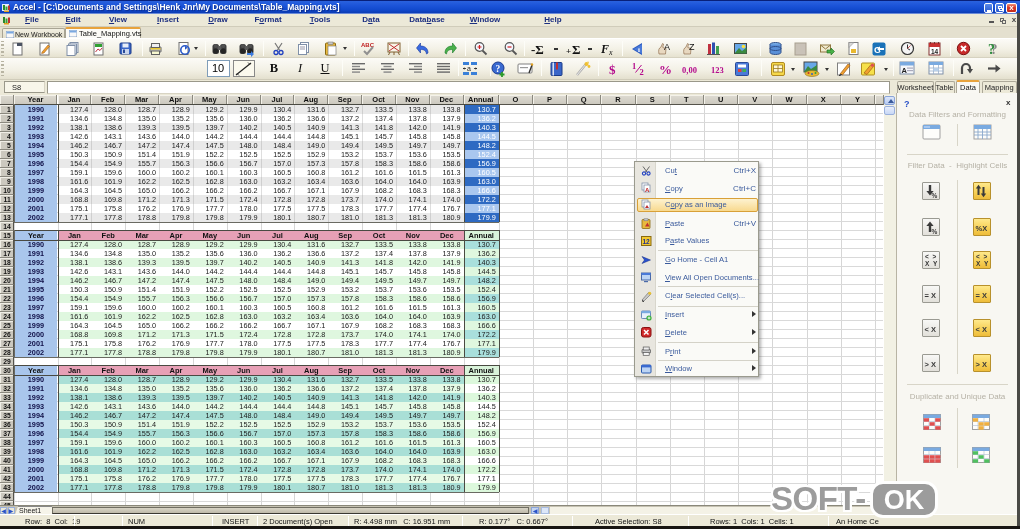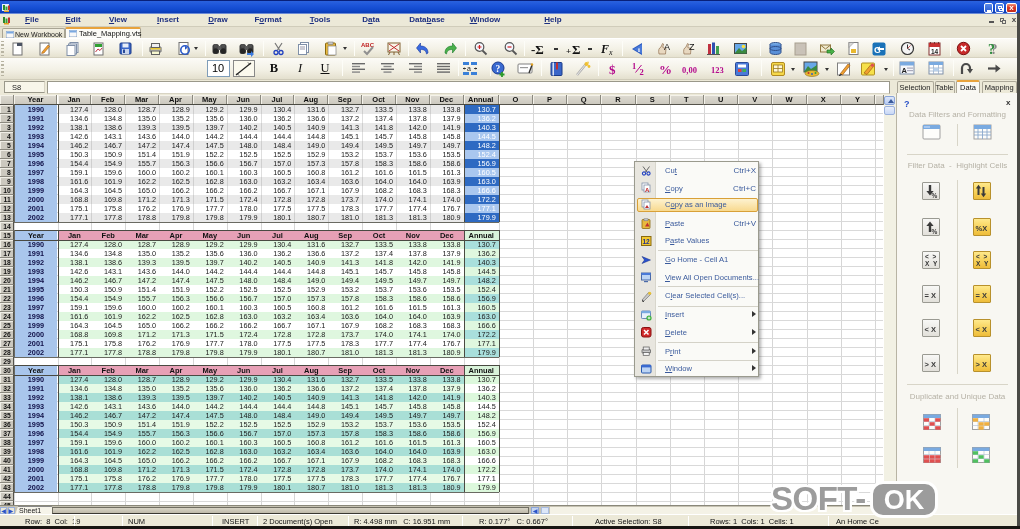--- a/index.html
+++ b/index.html
@@ -10,20 +10,21 @@
 <div class="abs" style="left:0;top:0;width:1020px;height:13px;background:linear-gradient(180deg,#2a62de 0%,#1b53d8 40%,#1149cc 75%,#0c3cb4 100%);border-top:1px solid #08207a;">
 <div class="abs" style="left:2px;top:2px;width:9px;height:9px;">
 <svg width="9" height="9">
         <rect x="0" y="1" width="7" height="7" fill="#fff" opacity="0.9"></rect>
         <rect x="1" y="2" width="2" height="5" fill="#2a8a2a"></rect>
         <rect x="3.5" y="3.5" width="2" height="3.5" fill="#3aa03a"></rect>
         <rect x="6" y="2.5" width="2" height="4.5" fill="#c03030"></rect>
         <rect x="2" y="7.5" width="5" height="1.5" fill="#e0a020"></rect>
       </svg>
     </div>
+<div class="abs" style="left:13px;top:1px;width:700px;height:11px;font-size:8.5px;font-weight:bold;color:#fff;line-height:11px;text-shadow:1px 1px 1px #0a2a8a;">Accel - [C:\Documents and Settings\Henk Jnr\My Documents\Table_Mapping.vts]</div>
 <div class="abs" style="left:984px;top:1.5px;width:9px;height:10px;background:linear-gradient(180deg,#5a8ae8,#2a5ad0);border:1px solid #fff;border-radius:2px;">
       <div class="abs" style="left:1.5px;top:6.5px;width:4px;height:1.5px;background:#fff;"></div>
     </div>
 <div class="abs" style="left:995px;top:1.5px;width:9px;height:10px;background:linear-gradient(180deg,#5a8ae8,#2a5ad0);border:1px solid #fff;border-radius:2px;">
       <div class="abs" style="left:1.5px;top:2px;width:4px;height:3.5px;border:1px solid #fff;"></div>
       <div class="abs" style="left:3px;top:4px;width:4px;height:3.5px;border:1px solid #fff;background:#2a5ad0;"></div>
     </div>
 <div class="abs" style="left:1006px;top:1.5px;width:11px;height:10px;background:linear-gradient(180deg,#f09078,#d83826 45%,#c42a1a);border:1px solid #fff;border-radius:2px;color:#fff;font-size:8px;font-weight:bold;text-align:center;line-height:8px;">x</div>
 </div>
 <div class="abs" style="left:0;top:13px;width:1020px;height:12.5px;background:#ece9d8;border-top:1px solid #6a8ad8;">
@@ -521,21 +522,21 @@
         <path d="M2 7.5 h9" stroke="#4a4a4a" stroke-width="2.2"></path>
         <path d="M9.5 3.5 l5 4 -5 4z" fill="#4a4a4a"></path>
       </svg>
     </div>
   </div>
 <div class="abs" style="left:0;top:79.5px;width:896px;height:15.5px;background:#ece9d8;">
 <div class="abs" style="left:4px;top:1.5px;width:41px;height:12px;background:#f8f6ea;border:1px solid #9a988a;border-right-color:#d8d4c4;font-size:7.5px;color:#222;line-height:12px;padding-left:7px;">S8</div>
 <div class="abs" style="left:47px;top:1.5px;width:843px;height:12.5px;background:#fff;border:1px solid #9a988a;border-bottom-color:#d8d4c4;"></div>
 </div>
 <div class="abs" style="left:896px;top:80px;width:121px;height:13px;background:#ece9d8;">
-<div class="abs" style="left:0.5px;top:1px;width:37px;height:12px;background:#ece9d8;border:1px solid #aca899;border-bottom:none;border-radius:2px 2px 0 0;font-size:7.5px;text-align:center;line-height:12px;color:#222;">Selection</div>
+<div class="abs" style="left:0.5px;top:1px;width:37px;height:12px;background:#ece9d8;border:1px solid #aca899;border-bottom:none;border-radius:2px 2px 0 0;font-size:7.5px;text-align:center;line-height:12px;color:#222;">Worksheet</div>
 <div class="abs" style="left:38.5px;top:1px;width:20px;height:12px;background:#ece9d8;border:1px solid #aca899;border-bottom:none;border-radius:2px 2px 0 0;font-size:7.5px;text-align:center;line-height:12px;color:#222;">Table</div>
 <div class="abs" style="left:60px;top:0;width:24px;height:13px;background:#f9f8f3;border:1px solid #aca899;border-bottom:none;border-top:2px solid #e8a33d;border-radius:2px 2px 0 0;font-size:7.5px;text-align:center;line-height:11px;color:#111;">Data</div>
 <div class="abs" style="left:86px;top:1px;width:34.5px;height:12px;background:#ece9d8;border:1px solid #aca899;border-bottom:none;border-radius:2px 2px 0 0;font-size:7.5px;text-align:center;line-height:12px;color:#222;">Mapping</div>
 </div>
 <div class="abs" style="left:896px;top:93px;width:121px;height:420.5px;background:#f8f7f2;border-left:1px solid #b8b4a4;">
     <span class="abs" style="left:7px;top:6px;font-size:9px;font-weight:bold;color:#2a52c8;">?</span>
     <span class="abs" style="left:109px;top:5px;font-size:8px;font-weight:bold;color:#333;">x</span>
     <div class="abs" style="left:0;top:17px;width:121px;height:10px;font-size:8px;color:#b5b1a5;text-align:center;">Data Filters and Formatting</div>
     <div class="abs" style="left:59.5px;top:31px;width:1px;height:22px;background:#d8d5c8;"></div>
     <div class="abs" style="left:24.5px;top:30.5px;width:19px;height:17px;">

